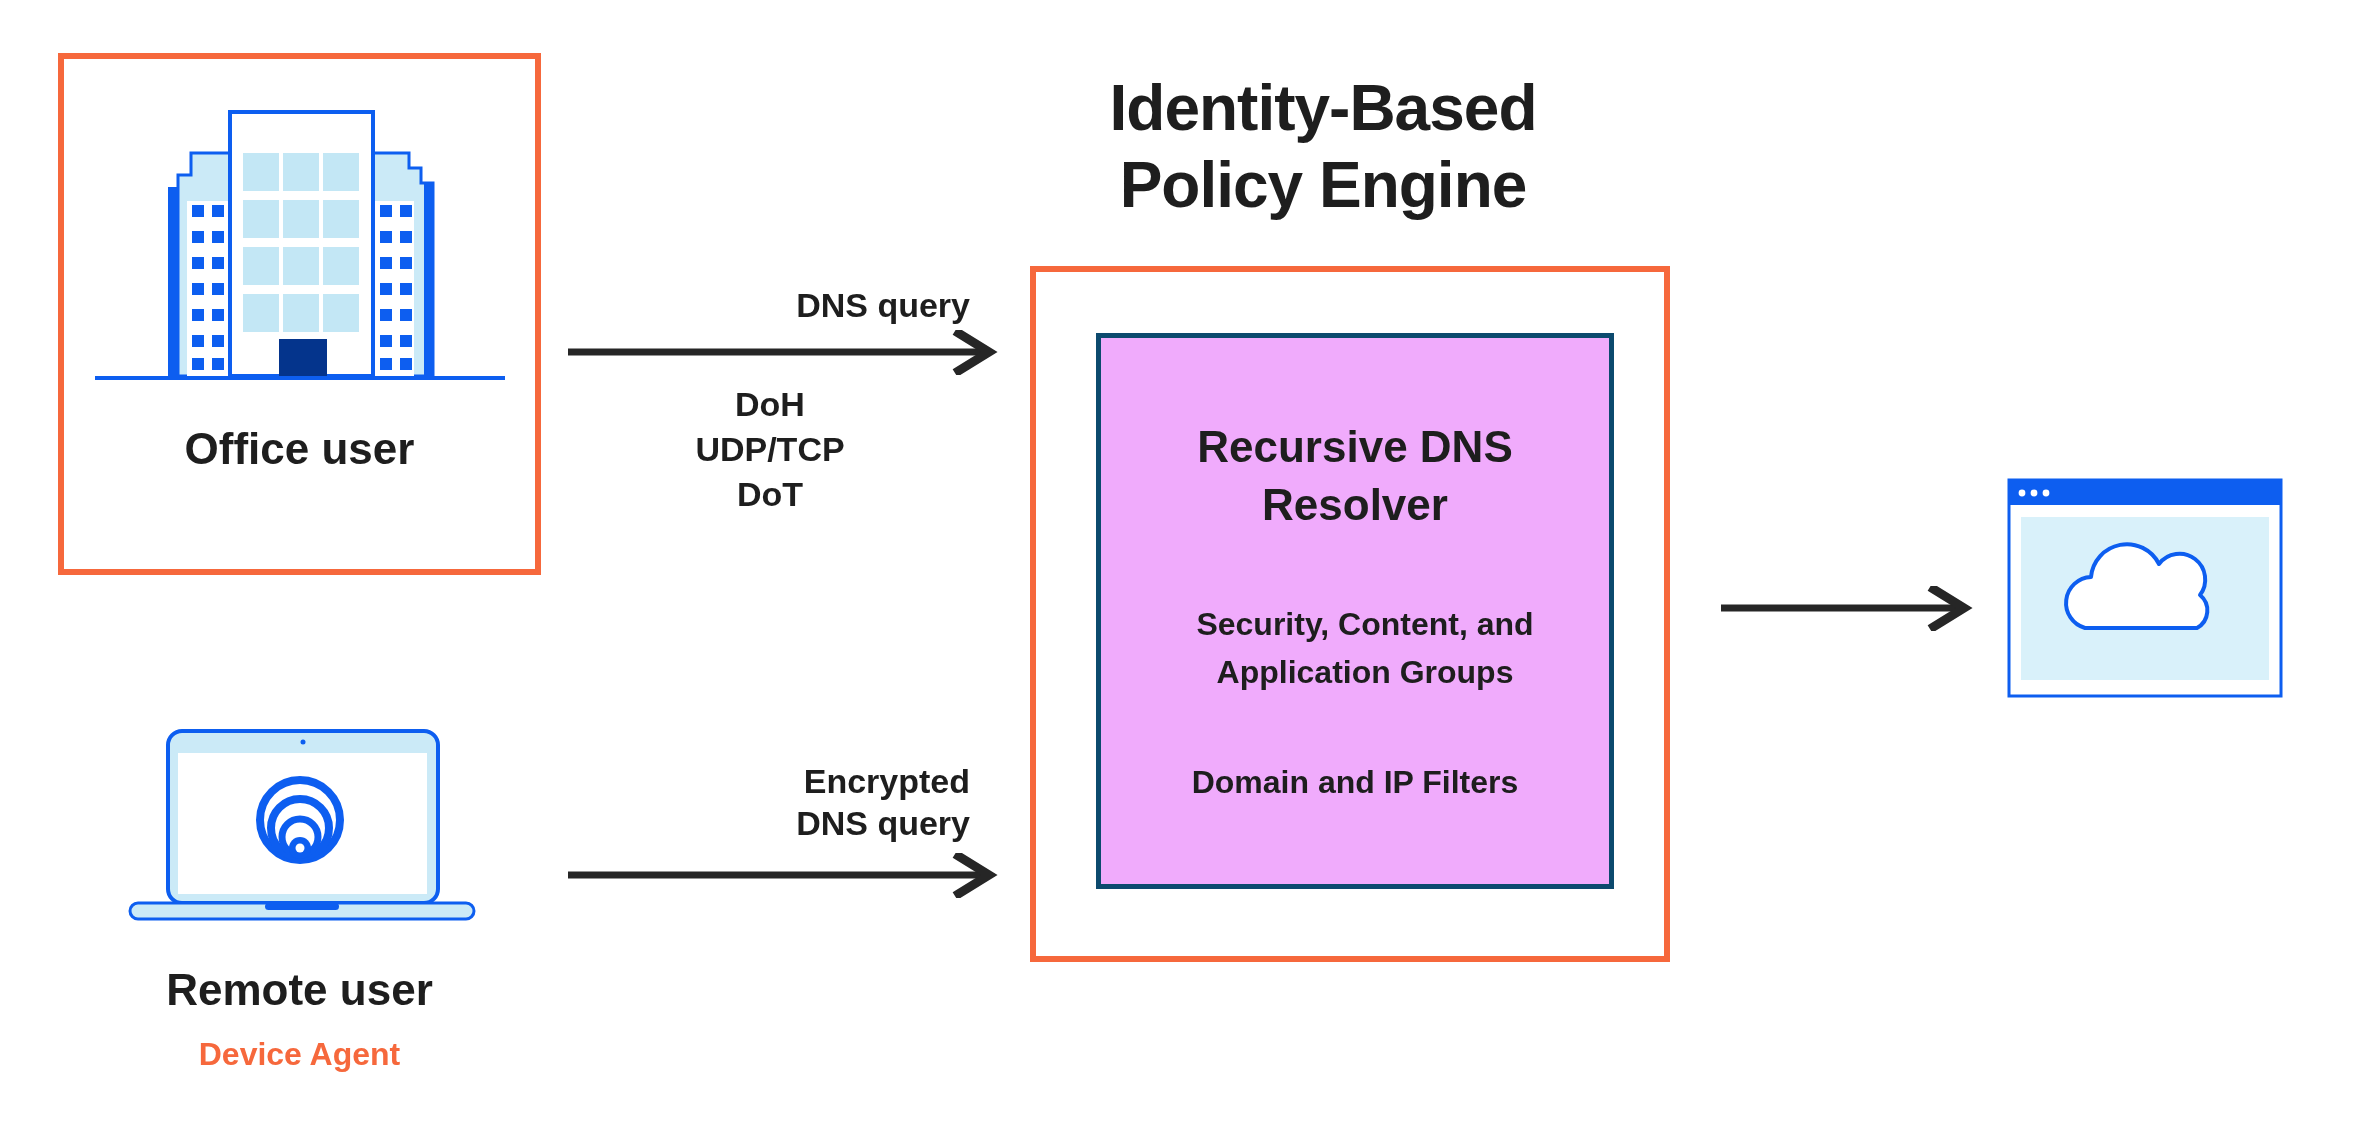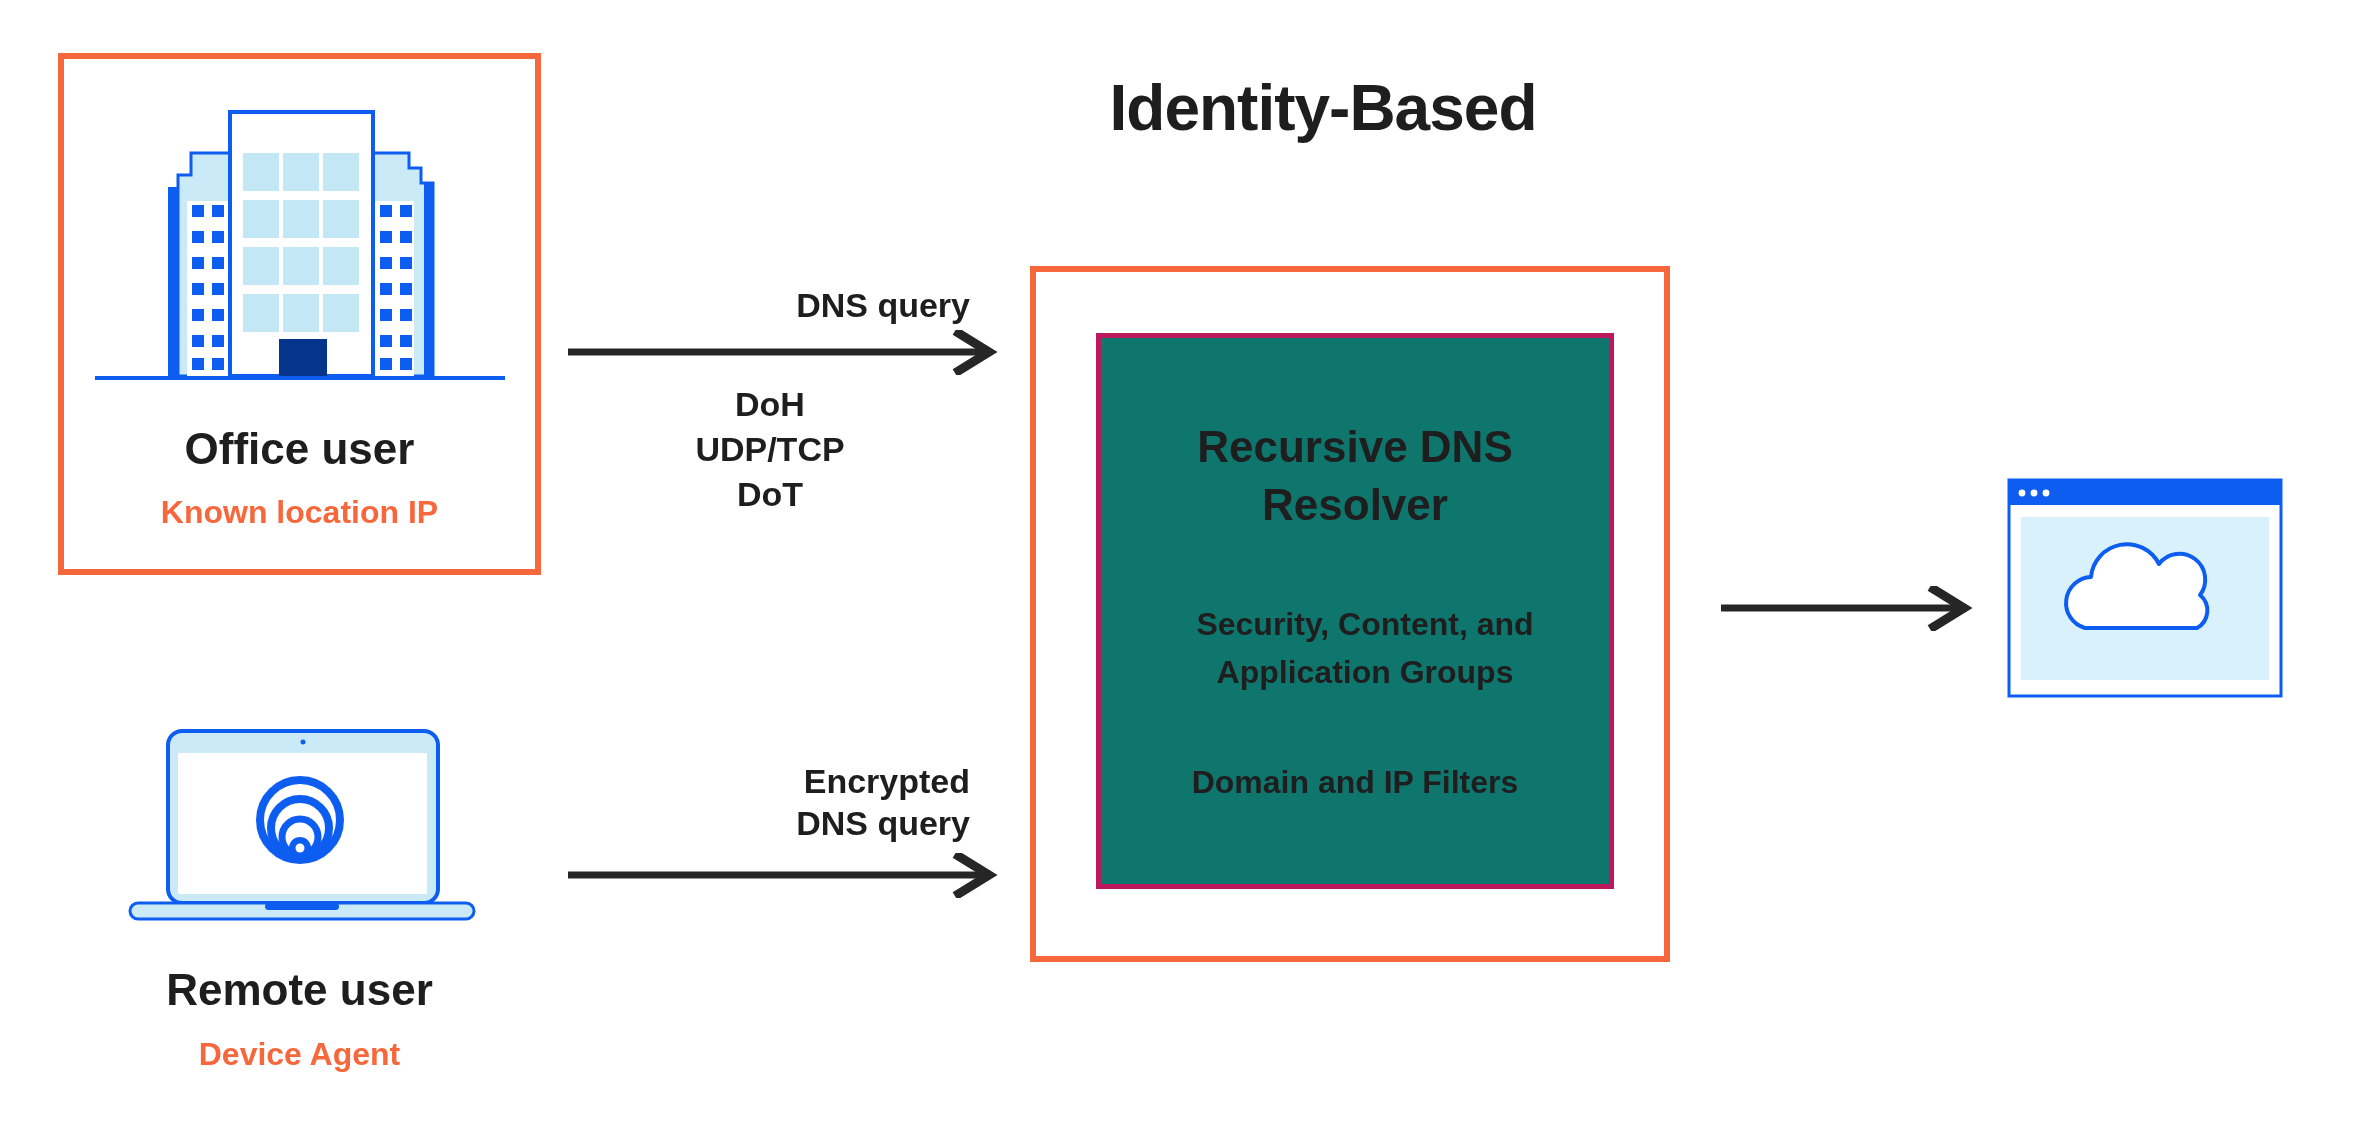--- a/index.html
+++ b/index.html
@@ -4,21 +4,21 @@
 <style>
   :root{
     --orange:#F6683C; --blue:#0D5EF0; --light-blue:#CBEAF7; --pale-blue:#D9F1FA;
     --navy:#04348C; --window-blue:#C3E7F5; --text:#1E1E1E; --arrow:#262626;
   }
   *{box-sizing:border-box;margin:0;padding:0}
   body{background:#fff;font-family:"Liberation Sans","DejaVu Sans",sans-serif;}
   .canvas{position:relative;width:2356px;height:1138px;background:#fff;overflow:hidden;}
   .abs{position:absolute;}
   .outline-box{border:6px solid var(--orange,#F6683C);background:transparent;}
-  .resolver-box{border:5px solid #be185d;background:#0f766e;}
+  .resolver-box{border:5px solid #0c4a6e;background:#f0abfc;}
   .center-text{text-align:center;color:var(--text,#1E1E1E);}
   .node-title{font-size:44px;font-weight:700;line-height:48px;}
   .node-subtitle{font-size:32px;font-weight:700;line-height:36px;color:var(--orange,#F6683C);}
   .diagram-heading{font-size:64px;font-weight:400;line-height:77px;letter-spacing:-1px;}
   .arrow-label{font-size:34px;font-weight:700;line-height:42px;text-align:right;}
   .protocol-list{font-size:34px;font-weight:700;line-height:45px;}
   .protocol-list span{display:block;}
   .resolver-title{font-size:44px;font-weight:700;line-height:58px;}
   .resolver-sub{font-size:32px;font-weight:700;line-height:48px;}
   .dest-label{font-size:44px;font-weight:700;}
@@ -86,37 +86,37 @@
         <rect x="233" y="162" width="36" height="38"></rect>
       <rect x="153" y="209" width="36" height="38"></rect>
         <rect x="193" y="209" width="36" height="38"></rect>
         <rect x="233" y="209" width="36" height="38"></rect>
     </g>
     <rect x="189" y="254" width="48" height="37" fill="var(--navy,#04348C)"></rect>
     <line x1="5" y1="293" x2="415" y2="293" stroke="var(--blue,#0D5EF0)" stroke-width="4"></line>
   </svg>
 
   <div class="abs center-text node-title" style="left:58px;top:425px;width:483px;">Office user</div>
-  <div class="abs center-text node-subtitle" style="left:58px;top:494px;width:483px;">Known location IP</div>
 
   <div class="abs center-text arrow-label" style="left:570px;top:284px;width:400px;">DNS query</div>
 
   <svg class="abs" style="left:565px;top:330px;" width="440" height="45" viewBox="0 0 440 45">
     <line x1="3" y1="22" x2="416" y2="22" stroke="var(--arrow,#262626)" stroke-width="7"></line>
     <polyline points="390,1 424,22 390,43" fill="none" stroke="var(--arrow,#262626)" stroke-width="9"></polyline>
   </svg>
 
   <div class="abs center-text protocol-list" style="left:570px;top:382px;width:400px;">
     <span>DoH</span>
     <span>UDP/TCP</span>
     <span>DoT</span>
   </div>
 
   <div class="abs center-text diagram-heading" style="left:983px;top:70px;width:680px;font-weight:bold;">
     <div>Identity-Based</div>
+    <div>Policy Engine</div>
   </div>
 
   <div class="abs outline-box" style="left:1030px;top:266px;width:640px;height:696px;"></div>
 
   <div class="abs resolver-box" style="left:1096px;top:333px;width:518px;height:556px;">
     <div class="center-text resolver-title abs" style="left:0;top:80px;width:100%;">
       <div>Recursive DNS</div>
       <div>Resolver</div>
     </div>
     <div class="center-text resolver-sub abs" style="left:0;top:262px;width:100%;padding-left:20px;">

